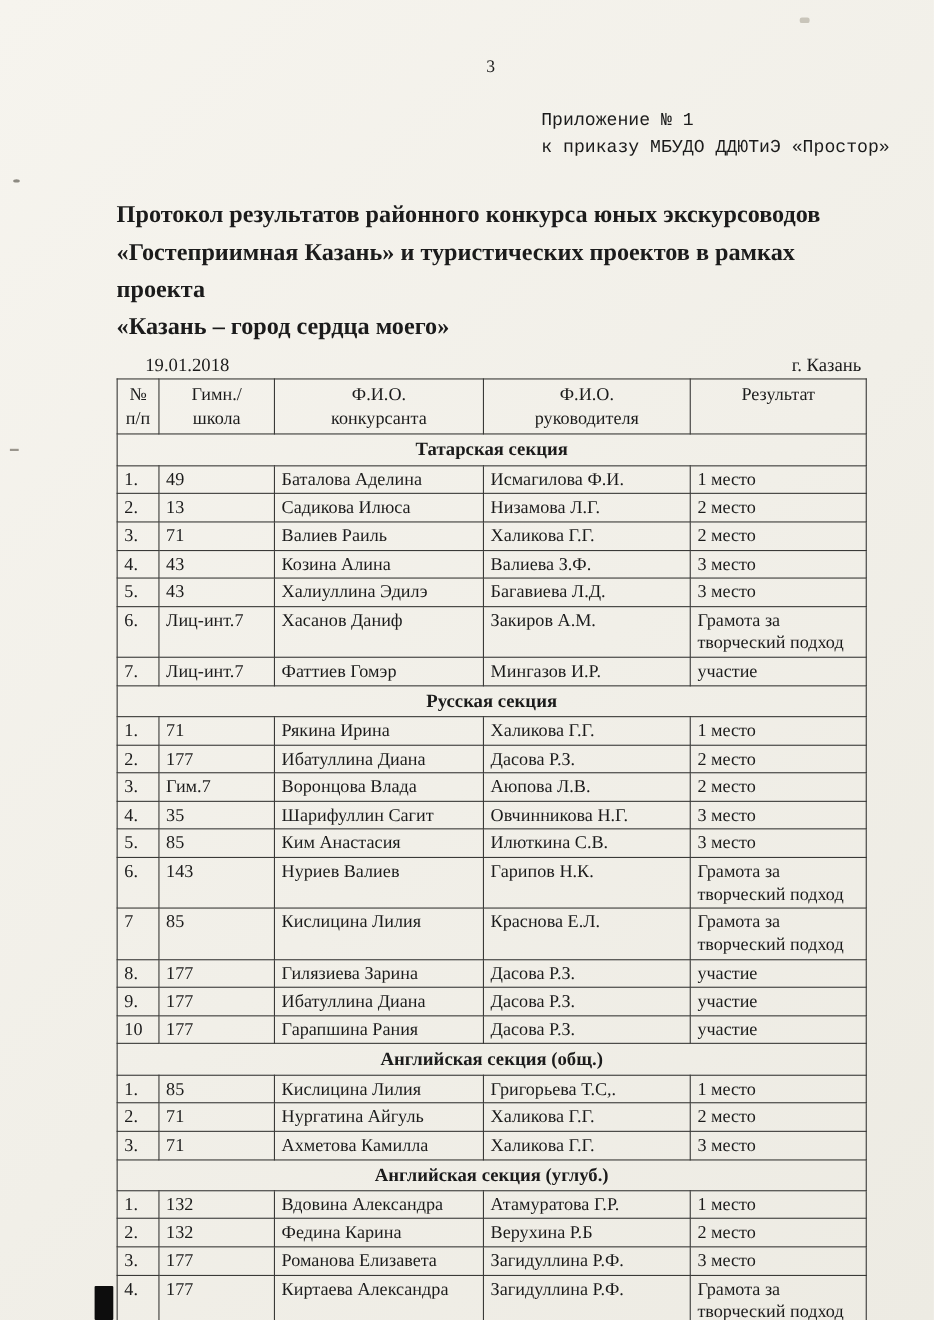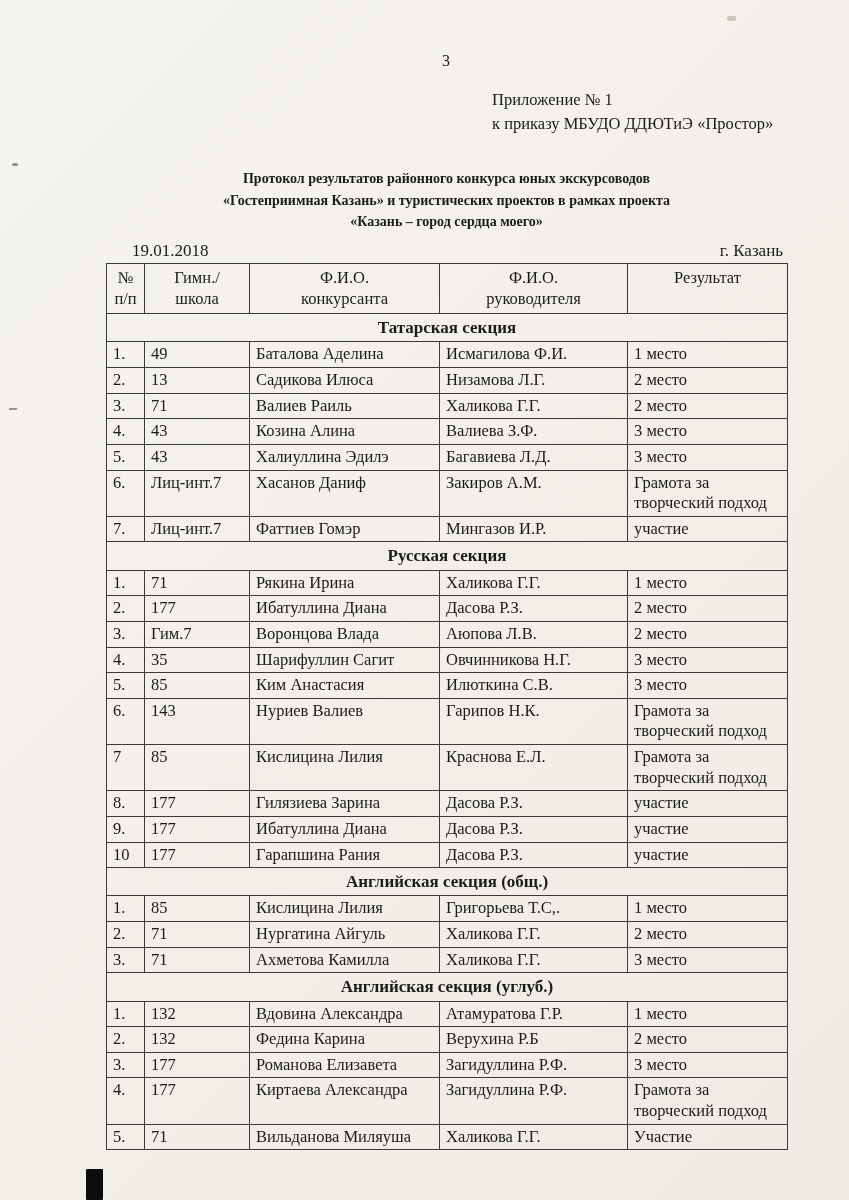--- a/index.html
+++ b/index.html
@@ -21,32 +21,33 @@
     top: 0;
     width: 681px;
   }
   .page-number {
     text-align: center;
     font-size: 16px;
     padding-top: 52px;
     letter-spacing: 1px;
   }
   .doc-header {
-    margin-top: 18px;
+    margin-top: 28px;
     margin-left: 386px;
     width: 300px;
     font-size: 16.5px;
     line-height: 1.45;
     white-space: nowrap;
+    font-family: Liberation Mono, monospace;
   }
   .doc-title {
     margin-top: 32px;
-    text-align: center;
+    text-align: left;
     font-weight: bold;
-    font-size: 14px;
+    font-size: 22px;
     line-height: 1.55;
   }
   .date-line {
     display: flex;
     justify-content: space-between;
     font-size: 17px;
     margin-top: 8px;
     padding-left: 26px;
     padding-right: 4px;
   }

